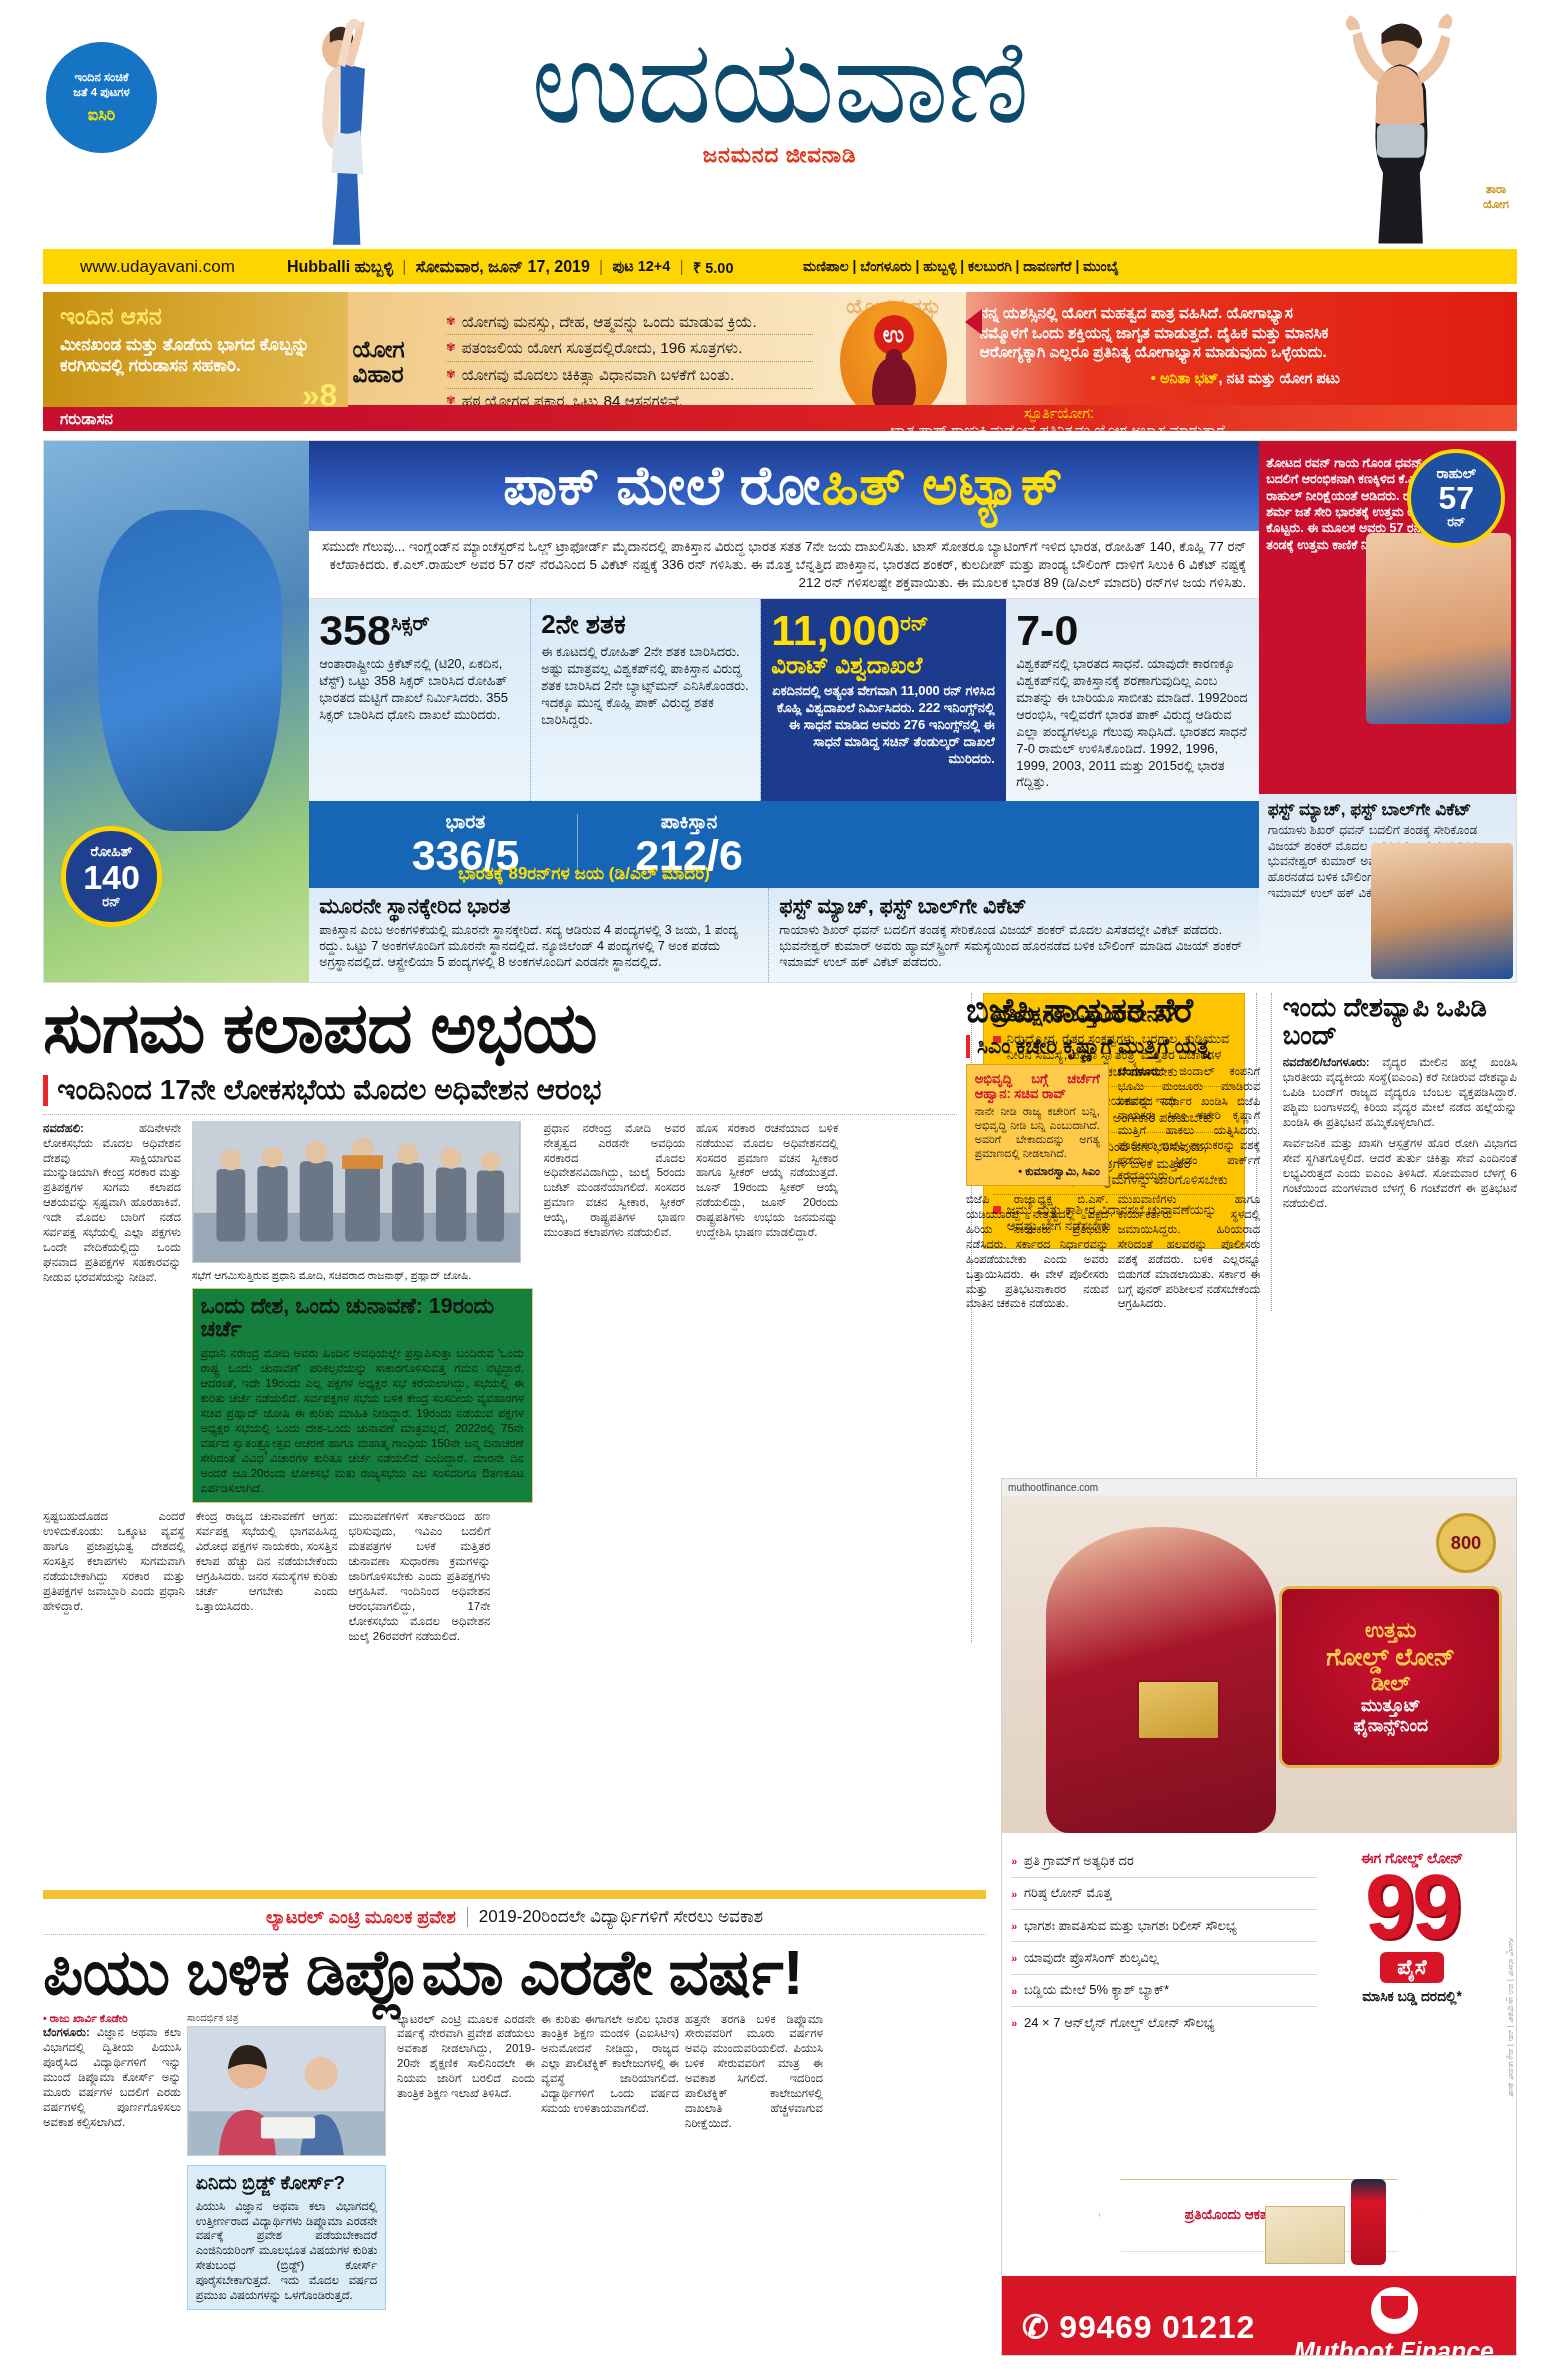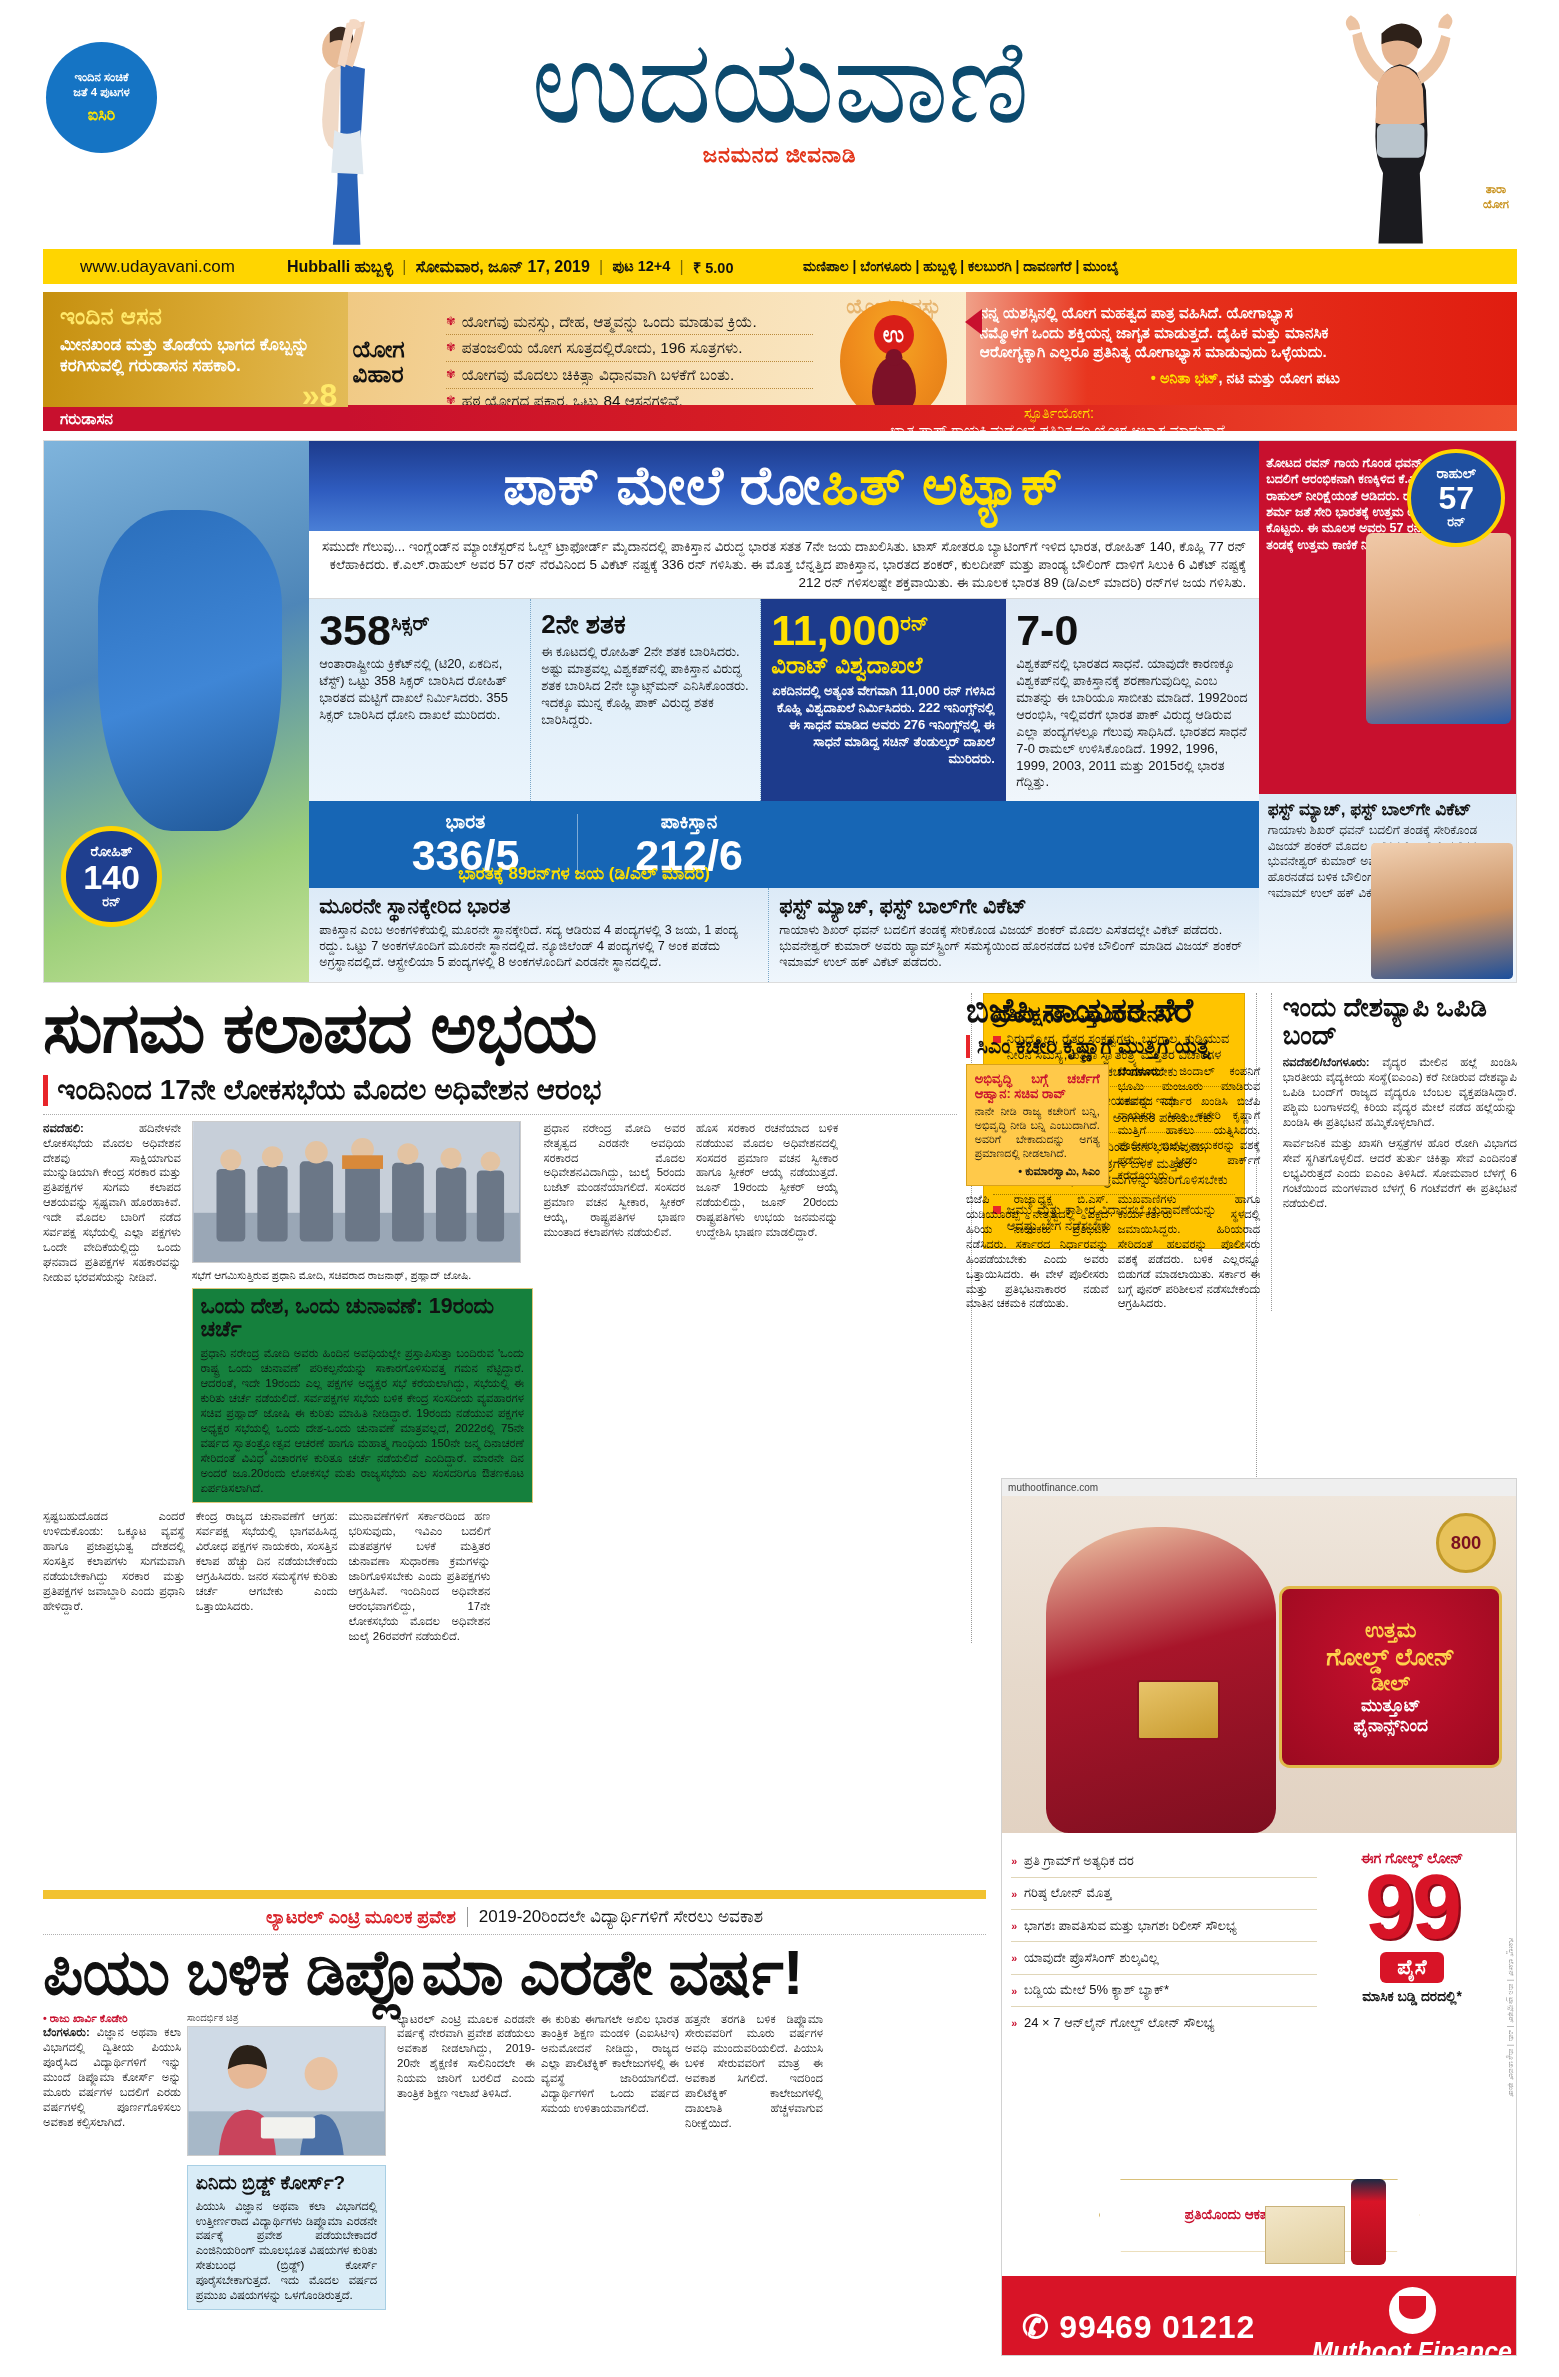--- a/index.html
+++ b/index.html
@@ -369,21 +369,21 @@
     background:linear-gradient(180deg,#1b2a44 0%,#d81427 26%,#b30f1f 100%); border-radius:6.1px;
   }
   .ad .gifts .pack {
     position:absolute; right:171px; bottom:12.2px; width:80px; height:58px;
     background:linear-gradient(160deg,#f2e6c8 0%,#e2cf9e 100%); border:0.8px solid #c9b27a;
   }
   .ad .footer {
     height:101px; background:#d81427; color:#fff; display:flex; align-items:center; position:relative;
   }
   .ad .footer .phone { font-size:32px; font-weight:bold; margin-left:20px; letter-spacing:0.8px; }
-  .ad .footer .brand { margin-left:auto; margin-right:4px; text-align:center; }
+  .ad .footer .brand { margin-left:auto; margin-right:22px; text-align:center; }
   .ad .footer .brand .logo {
     width:47px; height:47px; border-radius:50%; background:#fff; margin:0 auto 3.1px auto; position:relative;
   }
   .ad .footer .brand .logo:before {
     content:""; position:absolute; left:10px; top:9.2px; width:27.5px; height:23px;
     background:#d81427; border-radius:0 0 50% 50%;
   }
   .ad .footer .brand .bn { font-size:25px; font-weight:bold; font-style:italic; }
   .ad .sidecode {
     position:absolute; right:1.5px; top:459px; font-size:6.9px; color:#888;

